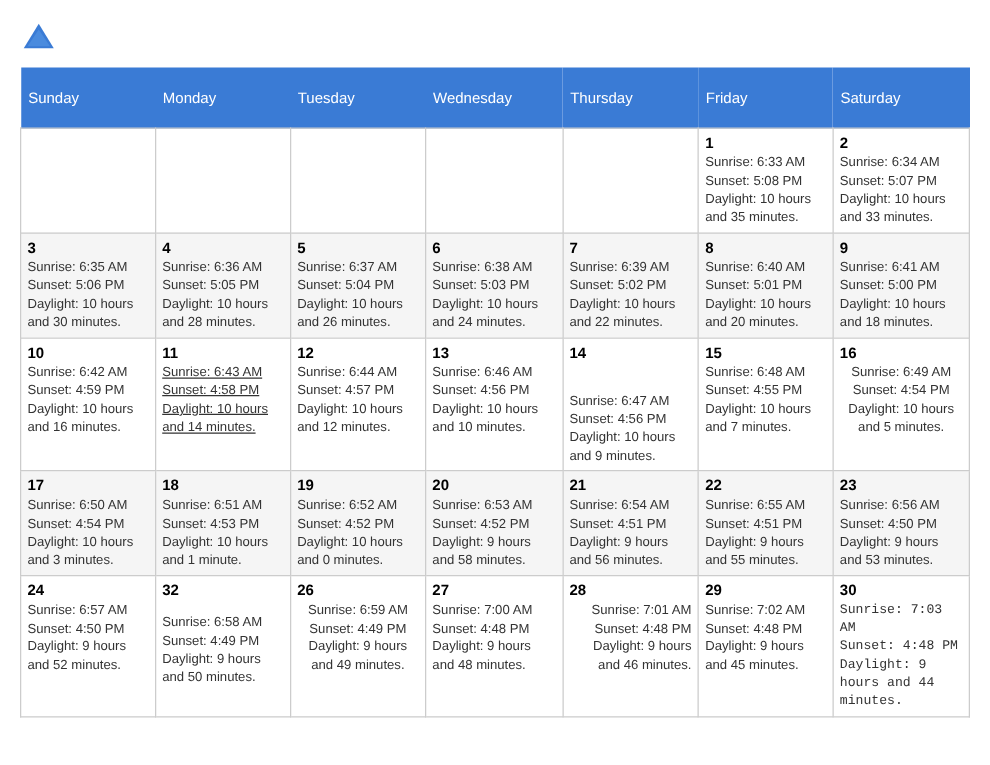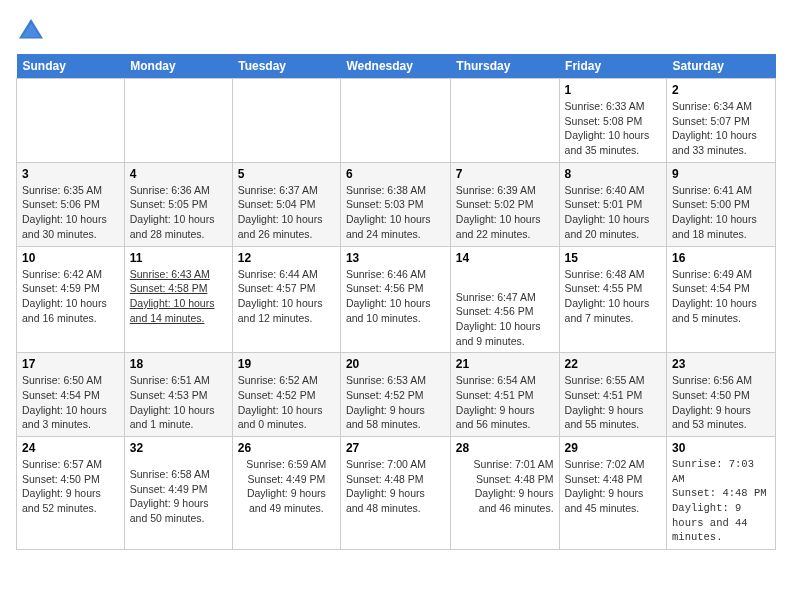--- a/index.html
+++ b/index.html
@@ -54,24 +54,24 @@
       color: #444;
     }
     .calendar {
       width: 100%;
       border-collapse: collapse;
       font-size: 11px;
     }
     .calendar th {
       background: #3a7bd5;
       color: #fff;
-      padding: 5px 6px;
+      padding: 17px 6px;
       text-align: left;
       font-size: 12px;
-      font-weight: bold;
+      font-weight: normal;
     }
     .calendar td {
       border: 1px solid #ccc;
       vertical-align: top;
       padding: 4px 5px;
       width: 113px;
       min-height: 80px;
     }
     .calendar tr:nth-child(even) td {
       background: #f5f5f5;
@@ -222,21 +222,21 @@
 Daylight: 10 hours and 9 minutes.</div>
         </td>
         <td>
           <span class="day-num">15</span>
           <div class="day-info" style="white-space: pre-line;">Sunrise: 6:48 AM
 Sunset: 4:55 PM
 Daylight: 10 hours and 7 minutes.</div>
         </td>
         <td>
           <span class="day-num">16</span>
-          <div class="day-info" style="white-space: pre-line;">Sunrise: 6:49 AM
+          <div class="day-info" style="white-space: pre-line; text-align: center;">Sunrise: 6:49 AM
 Sunset: 4:54 PM
 Daylight: 10 hours and 5 minutes.</div>
         </td>
       </tr>
       <tr>
         <td>
           <span class="day-num">17</span>
           <div class="day-info" style="white-space: pre-line;">Sunrise: 6:50 AM
 Sunset: 4:54 PM
 Daylight: 10 hours and 3 minutes.</div>

